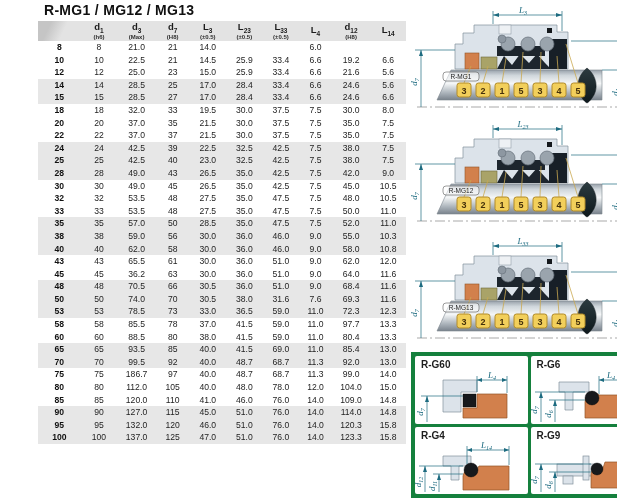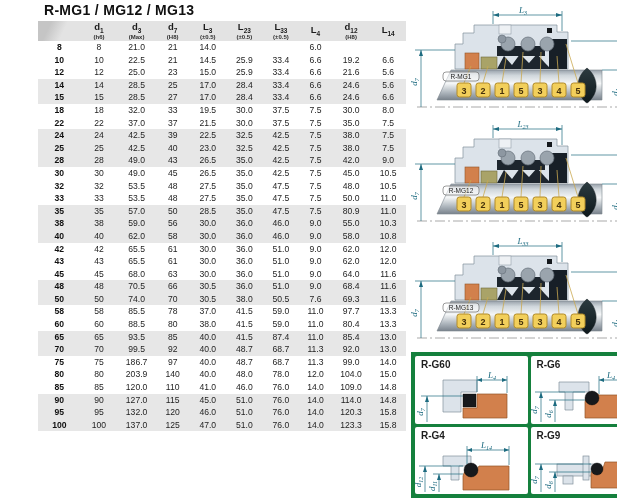--- a/index.html
+++ b/index.html
@@ -172,20 +172,32 @@
           <td>32.0</td>
           <td>33</td>
           <td>19.5</td>
           <td>30.0</td>
           <td>37.5</td>
           <td>7.5</td>
           <td>30.0</td>
           <td>8.0</td>
         </tr>
         <tr>
+          <td class="rowhead">20</td>
+          <td>20</td>
+          <td>37.0</td>
+          <td>35</td>
+          <td>21.5</td>
+          <td>30.0</td>
+          <td>37.5</td>
+          <td>7.5</td>
+          <td>35.0</td>
+          <td>7.5</td>
+        </tr>
+        <tr>
           <td class="rowhead">22</td>
           <td>22</td>
           <td>37.0</td>
           <td>37</td>
           <td>21.5</td>
           <td>30.0</td>
           <td>37.5</td>
           <td>7.5</td>
           <td>35.0</td>
           <td>7.5</td>
@@ -264,21 +276,21 @@
         </tr>
         <tr class="band">
           <td class="rowhead">35</td>
           <td>35</td>
           <td>57.0</td>
           <td>50</td>
           <td>28.5</td>
           <td>35.0</td>
           <td>47.5</td>
           <td>7.5</td>
-          <td>80.9</td>
+          <td>52.0</td>
           <td>11.0</td>
         </tr>
         <tr class="band">
           <td class="rowhead">38</td>
           <td>38</td>
           <td>59.0</td>
           <td>56</td>
           <td>30.0</td>
           <td>36.0</td>
           <td>46.0</td>
@@ -292,47 +304,35 @@
           <td>62.0</td>
           <td>58</td>
           <td>30.0</td>
           <td>36.0</td>
           <td>46.0</td>
           <td>9.0</td>
           <td>58.0</td>
           <td>10.8</td>
         </tr>
         <tr>
-          <td class="rowhead">42</td>
-          <td>42</td>
-          <td>65.5</td>
-          <td>61</td>
-          <td>30.0</td>
-          <td>36.0</td>
-          <td>51.0</td>
-          <td>9.0</td>
-          <td>62.0</td>
-          <td>12.0</td>
-        </tr>
-        <tr>
           <td class="rowhead">43</td>
           <td>43</td>
           <td>65.5</td>
           <td>61</td>
           <td>30.0</td>
           <td>36.0</td>
           <td>51.0</td>
           <td>9.0</td>
           <td>62.0</td>
           <td>12.0</td>
         </tr>
         <tr>
           <td class="rowhead">45</td>
           <td>45</td>
-          <td>68.0</td>
+          <td>36.2</td>
           <td>63</td>
           <td>30.0</td>
           <td>36.0</td>
           <td>51.0</td>
           <td>9.0</td>
           <td>64.0</td>
           <td>11.6</td>
         </tr>
         <tr class="band">
           <td class="rowhead">48</td>
@@ -346,24 +346,36 @@
           <td>68.4</td>
           <td>11.6</td>
         </tr>
         <tr class="band">
           <td class="rowhead">50</td>
           <td>50</td>
           <td>74.0</td>
           <td>70</td>
           <td>30.5</td>
           <td>38.0</td>
-          <td>50.5</td>
+          <td>31.6</td>
           <td>7.6</td>
           <td>69.3</td>
           <td>11.6</td>
+        </tr>
+        <tr class="band">
+          <td class="rowhead">53</td>
+          <td>53</td>
+          <td>78.5</td>
+          <td>73</td>
+          <td>33.0</td>
+          <td>36.5</td>
+          <td>59.0</td>
+          <td>11.0</td>
+          <td>72.3</td>
+          <td>12.3</td>
         </tr>
         <tr>
           <td class="rowhead">58</td>
           <td>58</td>
           <td>85.5</td>
           <td>78</td>
           <td>37.0</td>
           <td>41.5</td>
           <td>59.0</td>
           <td>11.0</td>
@@ -382,21 +394,21 @@
           <td>80.4</td>
           <td>13.3</td>
         </tr>
         <tr class="band">
           <td class="rowhead">65</td>
           <td>65</td>
           <td>93.5</td>
           <td>85</td>
           <td>40.0</td>
           <td>41.5</td>
-          <td>87.4</td>
+          <td>69.0</td>
           <td>11.0</td>
           <td>85.4</td>
           <td>13.0</td>
         </tr>
         <tr class="band">
           <td class="rowhead">70</td>
           <td>70</td>
           <td>99.5</td>
           <td>92</td>
           <td>40.0</td>
@@ -414,22 +426,22 @@
           <td>40.0</td>
           <td>48.7</td>
           <td>68.7</td>
           <td>11.3</td>
           <td>99.0</td>
           <td>14.0</td>
         </tr>
         <tr>
           <td class="rowhead">80</td>
           <td>80</td>
-          <td>203.9</td>
-          <td>140</td>
+          <td>112.0</td>
+          <td>105</td>
           <td>40.0</td>
           <td>48.0</td>
           <td>78.0</td>
           <td>12.0</td>
           <td>104.0</td>
           <td>15.0</td>
         </tr>
         <tr>
           <td class="rowhead">85</td>
           <td>85</td>

